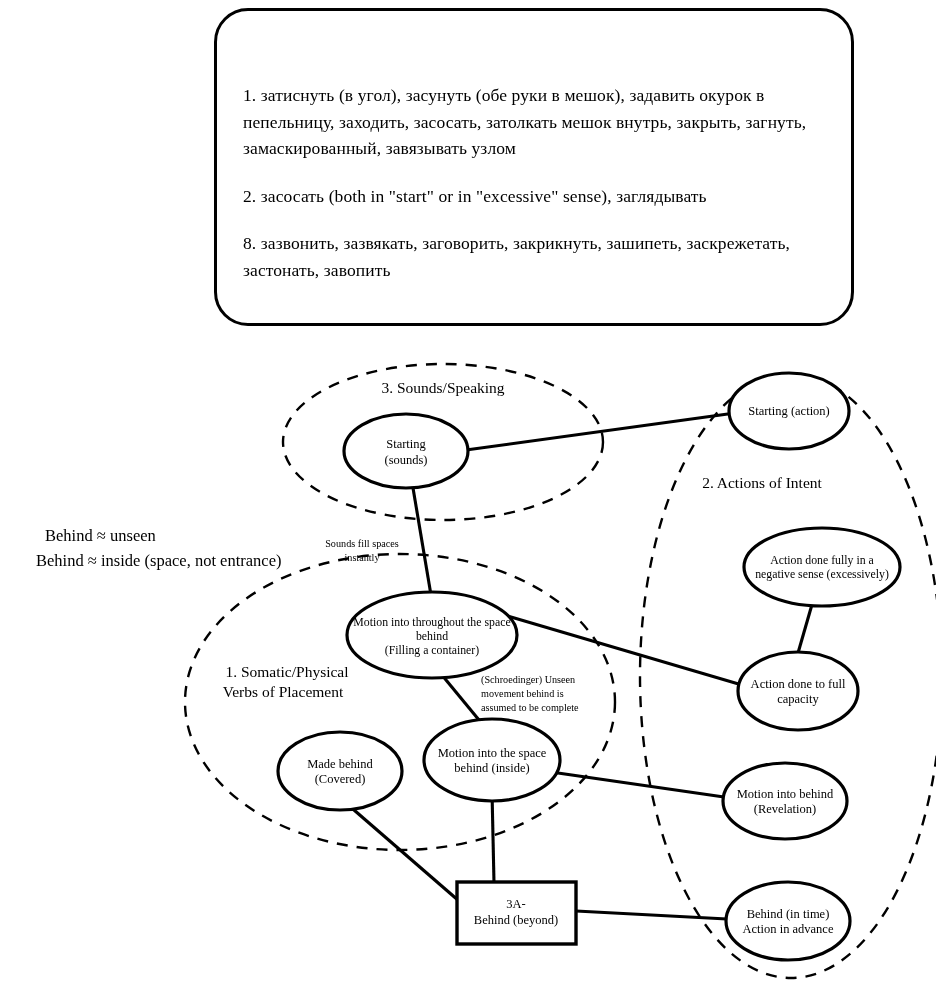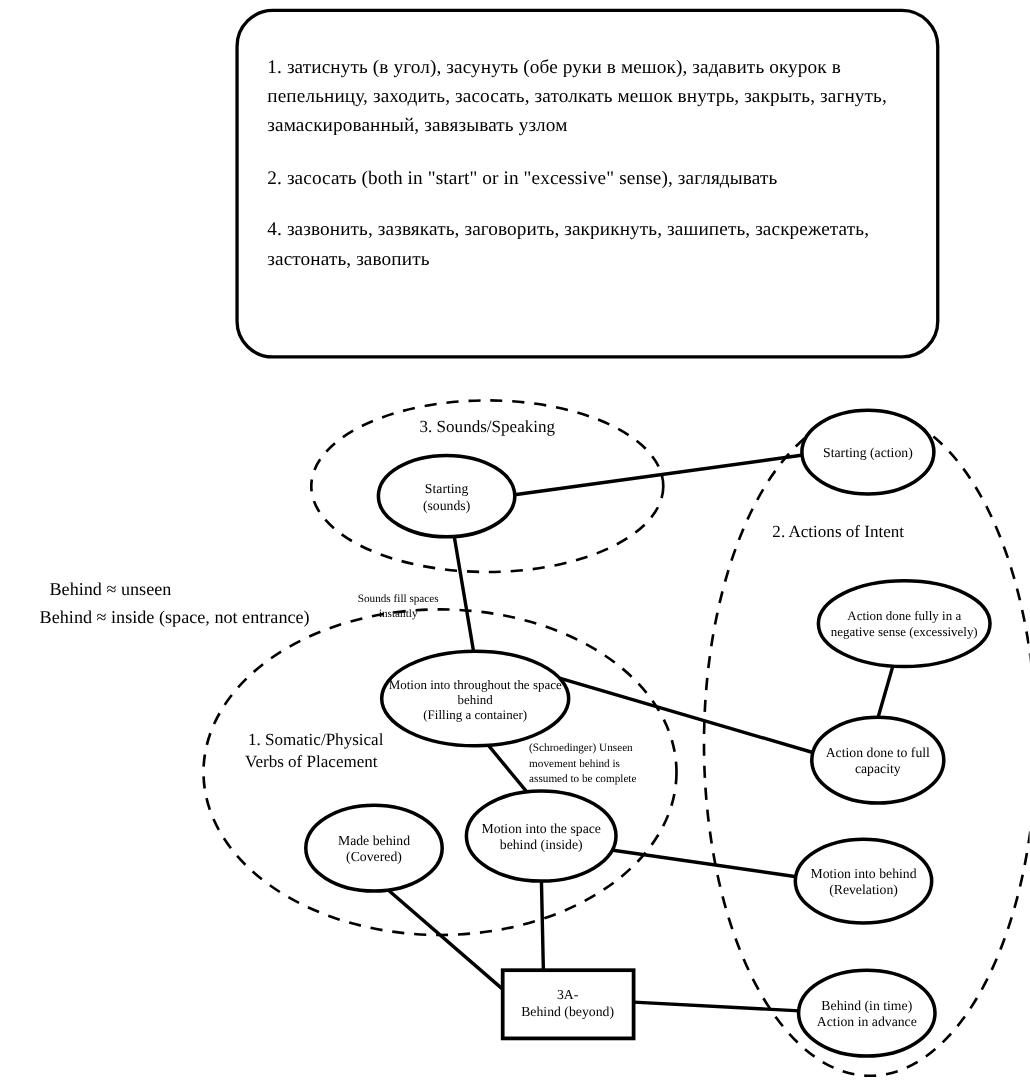--- a/index.html
+++ b/index.html
@@ -23,20 +23,21 @@
     top: 8px;
     width: 640px;
     height: 318px;
     border: 3px solid #000000;
     border-radius: 34px;
     box-sizing: border-box;
     background: #ffffff;
   }
   #verb-list-panel .panel-inner {
     padding: 36px 26px 10px 26px;
+    margin-top: 35px;
   }
   .verb-para {
     font-size: 17.5px;
     line-height: 1.52;
     margin: 0 0 21px 0;
     letter-spacing: 0.1px;
   }
 
   
   #diagram-svg {
@@ -97,21 +98,21 @@
     text-anchor: start;
   }
 </style>
 </head>
 <body>
 
 <div id="verb-list-panel">
   <div class="panel-inner">
     <p class="verb-para">1. затиснуть (в угол), засунуть (обе руки в мешок), задавить окурок в пепельницу, заходить, засосать, затолкать мешок внутрь, закрыть, загнуть, замаскированный, завязывать узлом</p>
     <p class="verb-para">2. засосать (both in "start" or in "excessive" sense), заглядывать</p>
-    <p class="verb-para">4. зазвонить, зазвякать, заговорить, закрикнуть, зашипеть, заскрежетать, застонать, завопить</p>
+    <p class="verb-para">8. зазвонить, зазвякать, заговорить, закрикнуть, зашипеть, заскрежетать, застонать, завопить</p>
   </div>
 </div>
 
 <svg id="diagram-svg" viewBox="0 0 936 983" xmlns="http://www.w3.org/2000/svg">
 
   <ellipse class="grp-ellipse" cx="443" cy="442" rx="160" ry="78"></ellipse>
 
   <ellipse class="grp-ellipse" cx="791" cy="676" rx="151" ry="302"></ellipse>
 
   <ellipse class="grp-ellipse" cx="400" cy="702" rx="215" ry="148"></ellipse>

